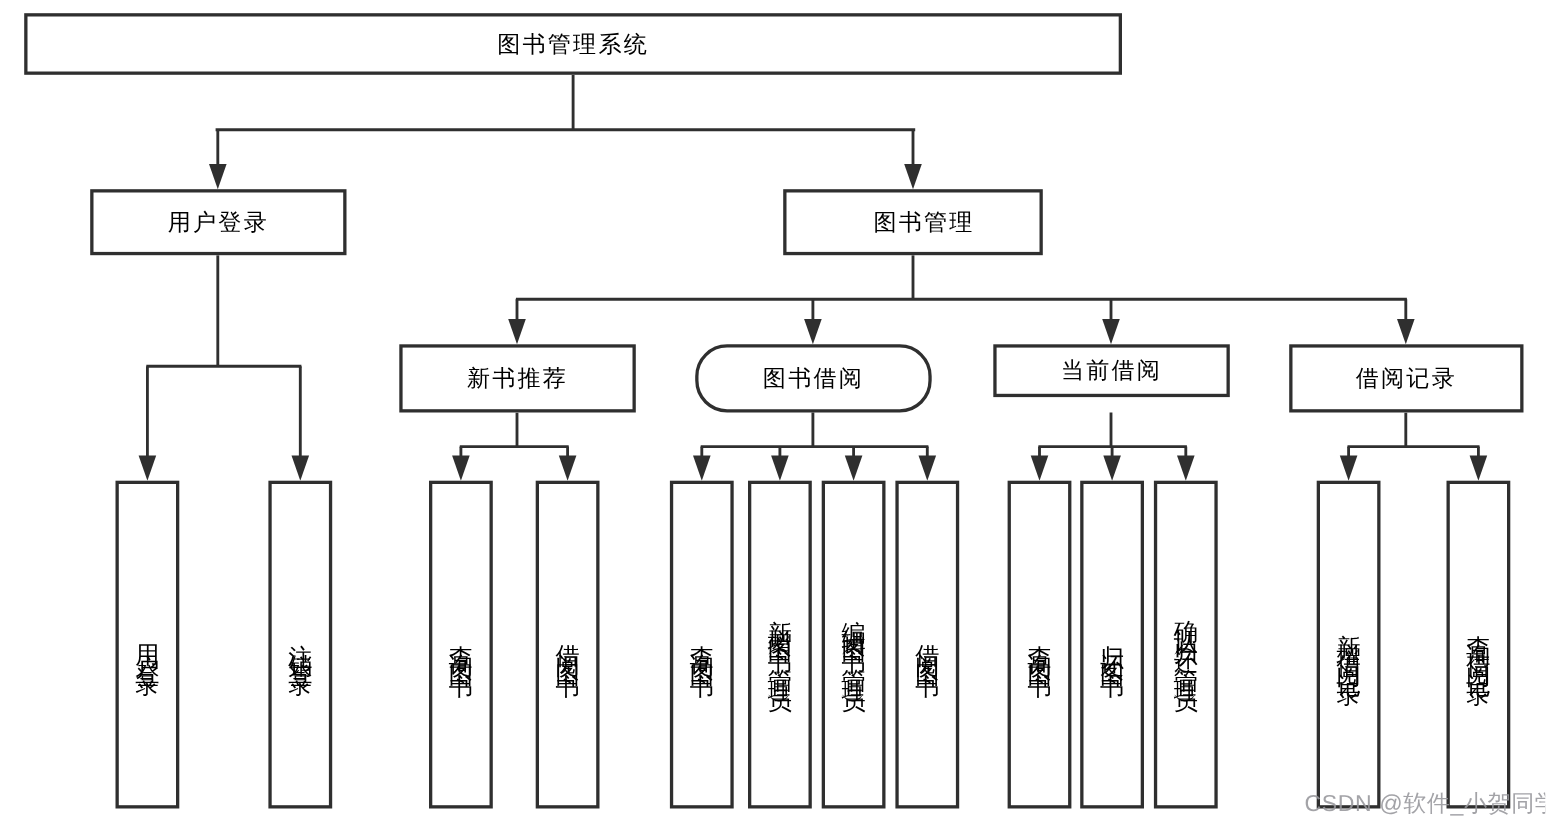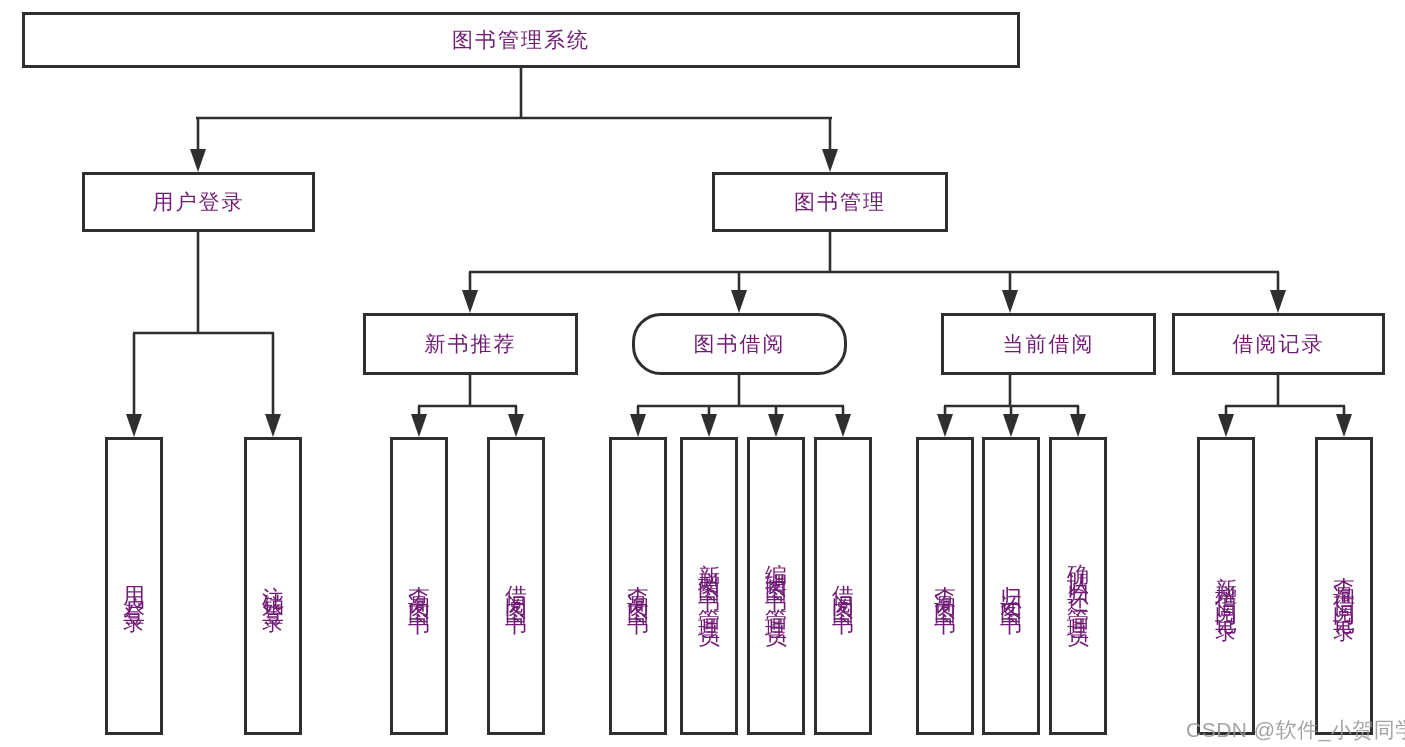--- a/index.html
+++ b/index.html
@@ -22,21 +22,21 @@
     height: 747px;
   }
   .node {
     position: absolute;
     box-sizing: border-box;
     background: #ffffff;
     border: 3px solid #2f2f2f;
     display: flex;
     align-items: center;
     justify-content: center;
-    color: #701a75;
+    color: #000000;
   }
   .node.h {
     font-size: 21px;
     letter-spacing: 2px;
   }
   .node.v {
     font-size: 22px;
   }
   .node.v .vtext {
     writing-mode: vertical-rl;
@@ -126,21 +126,21 @@
   <div class="node h" style="left:712px; top:172px; width:236px; height:60px;padding-left:20px;">
     <span>图书管理</span>
   </div>
 
   <div class="node h" style="left:363px; top:313px; width:215px; height:62px;">
     <span>新书推荐</span>
   </div>
   <div class="node h" style="left:632px; top:313px; width:215px; height:62px;border-radius:29px;">
     <span>图书借阅</span>
   </div>
-  <div class="node h" style="left:903px; top:313px; width:215px; height:62px;margin-left:38px;">
+  <div class="node h" style="left:903px; top:313px; width:215px; height:48px;">
     <span>当前借阅</span>
   </div>
   <div class="node h" style="left:1172px; top:313px; width:213px; height:62px;">
     <span>借阅记录</span>
   </div>
 
   <div class="node v" style="left:105px; top:437px; width:58px; height:298px;">
     <span class="vtext">用户登录</span>
   </div>
   <div class="node v" style="left:244px; top:437px; width:58px; height:298px;">

